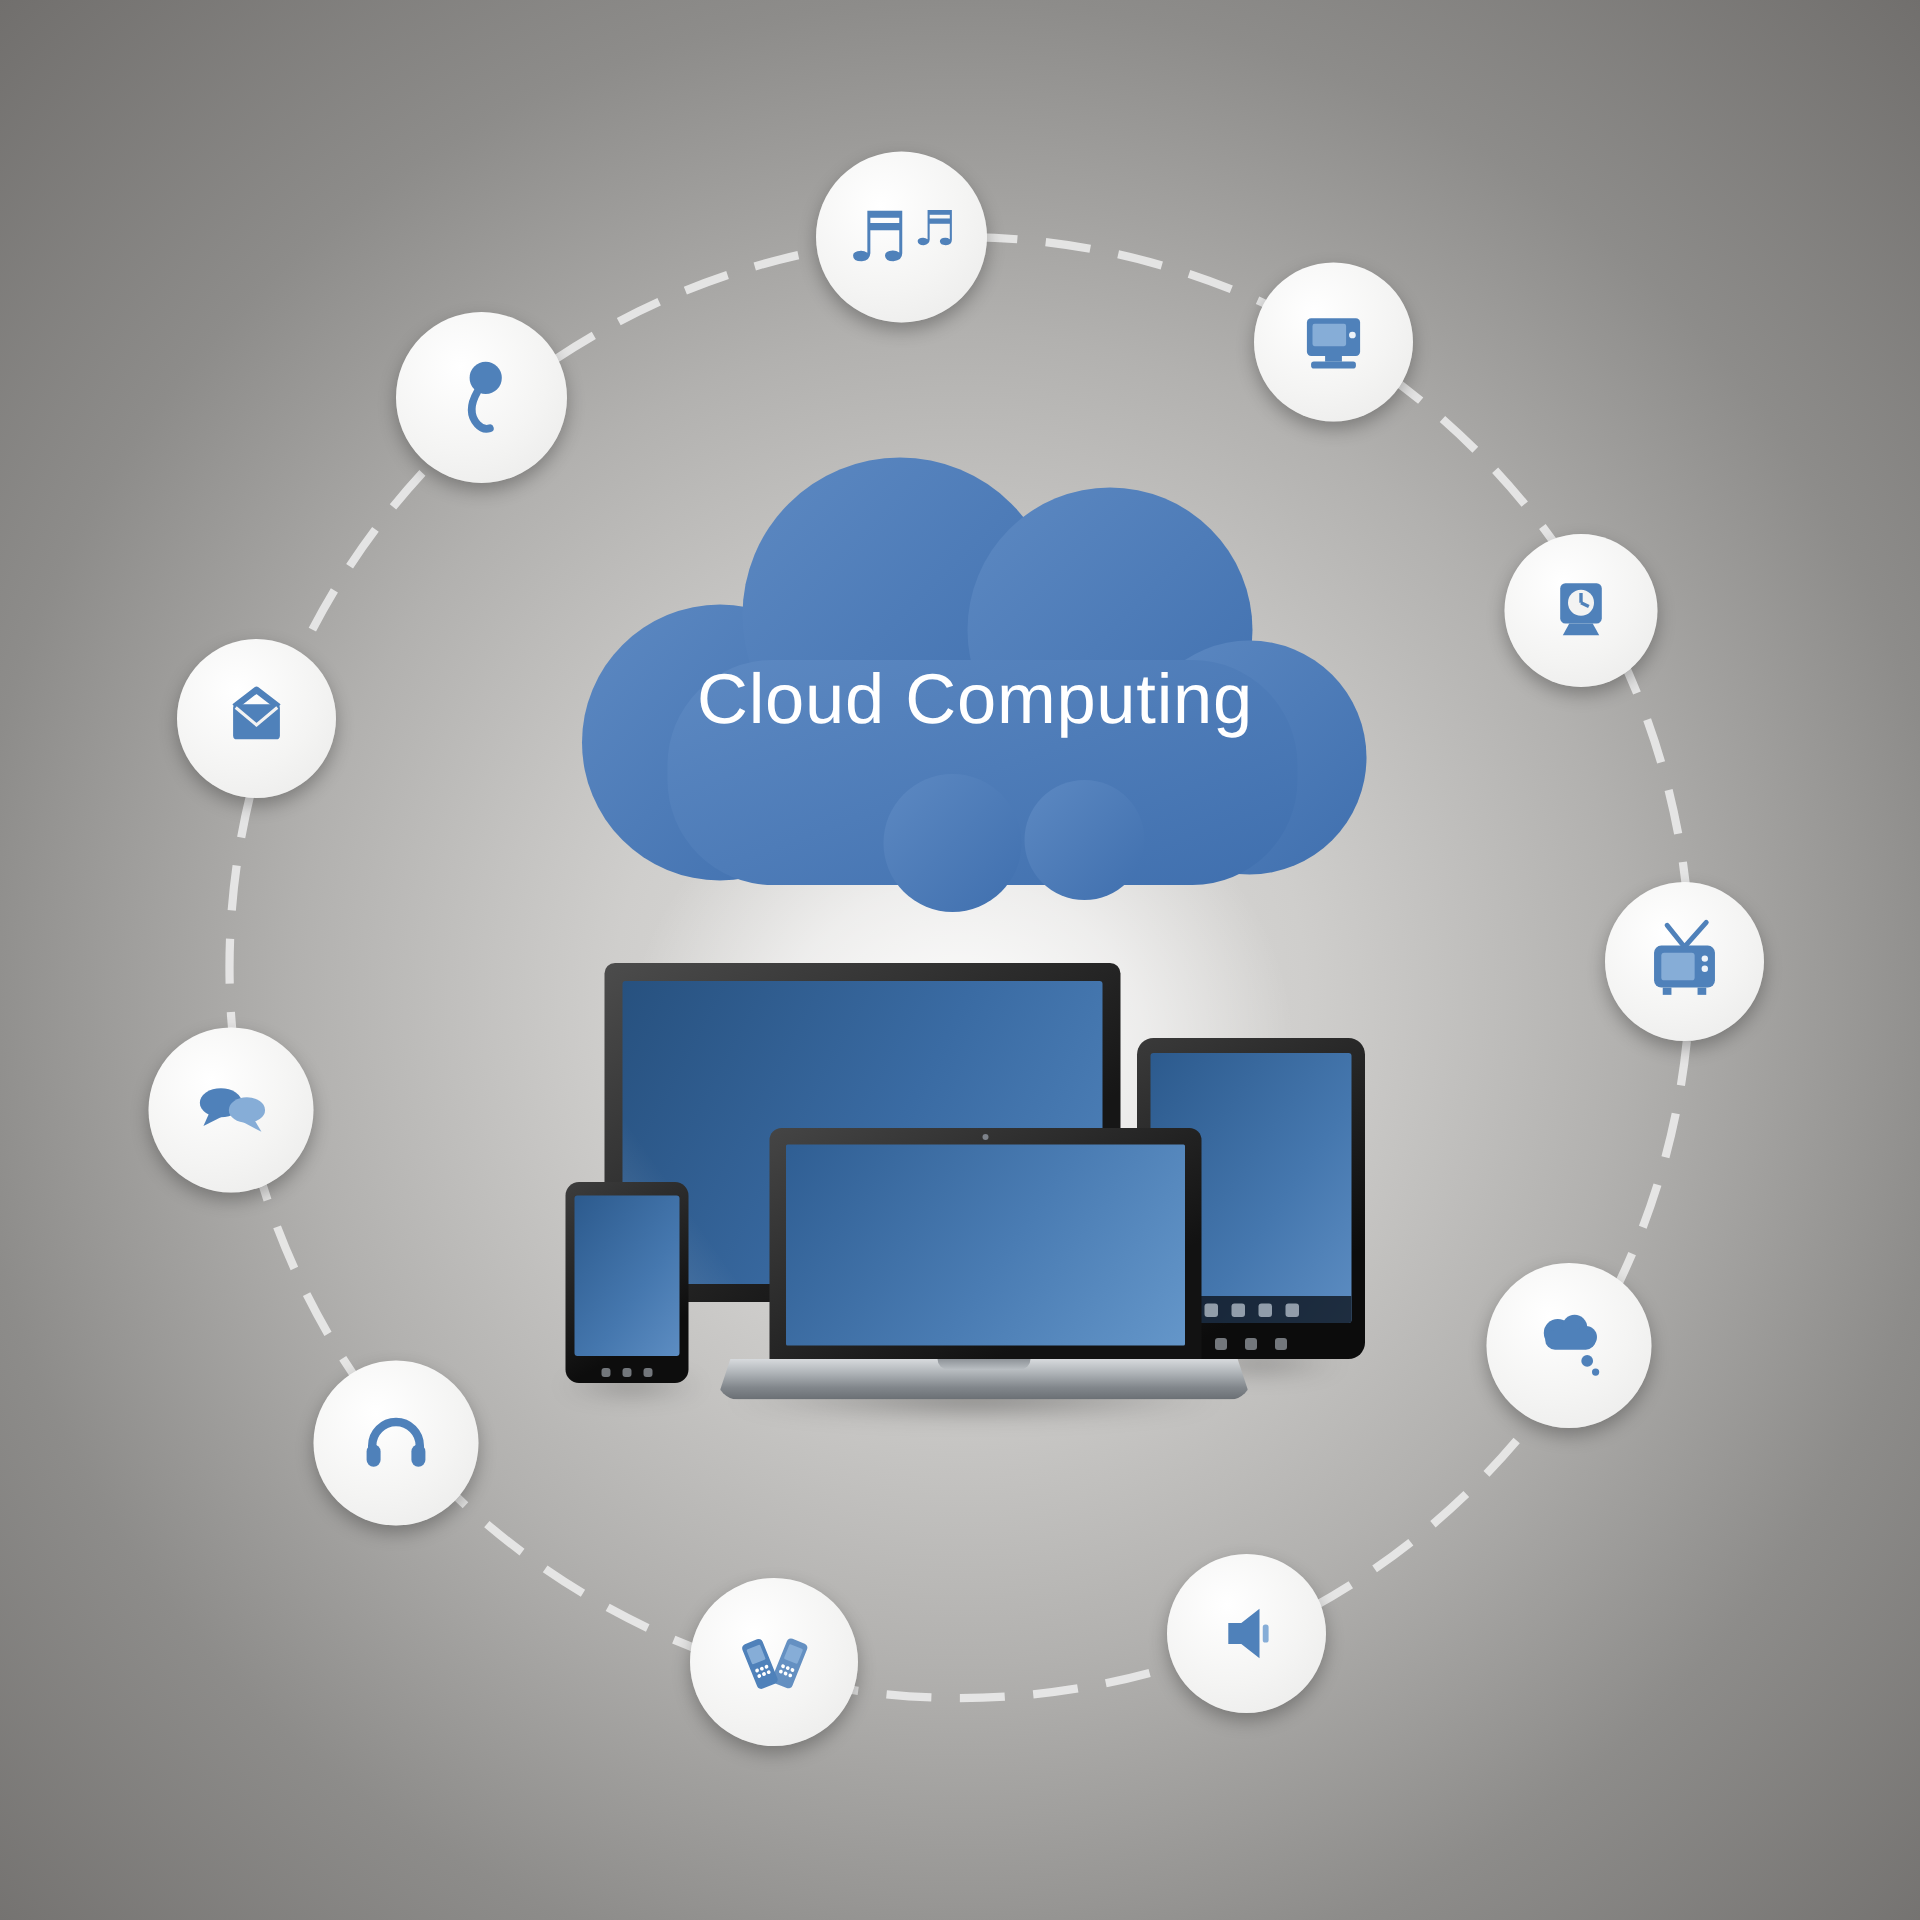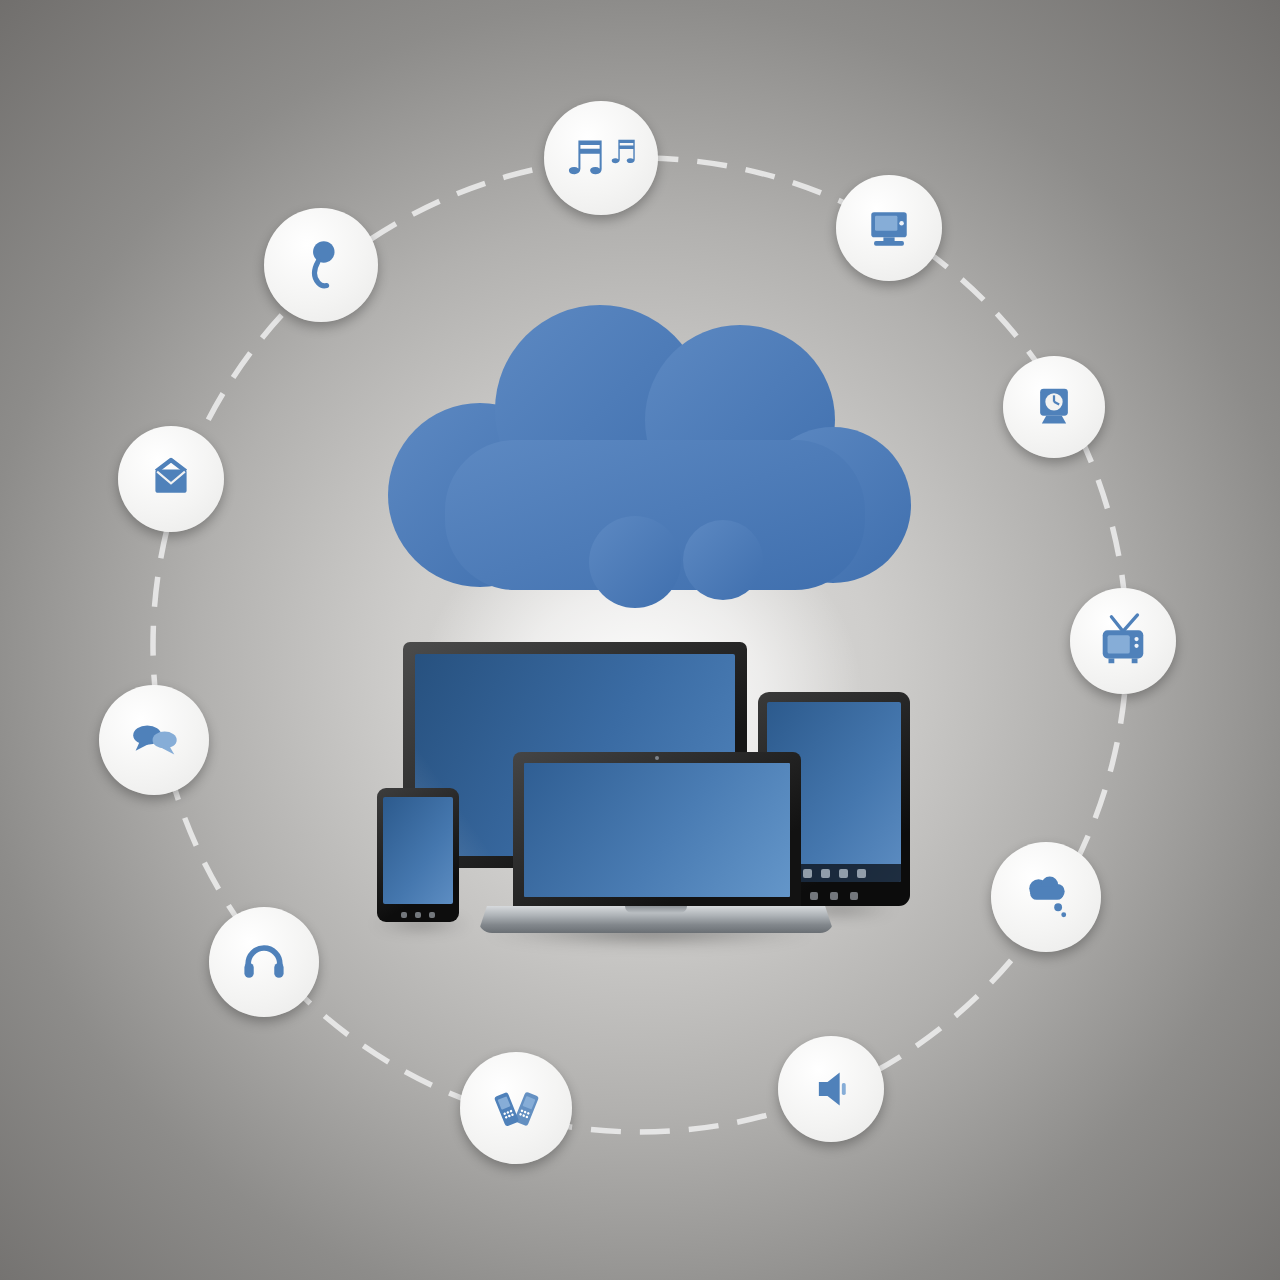--- a/index.html
+++ b/index.html
@@ -86,20 +86,21 @@
       <g fill="url(#cg)">
         <circle cx="95" cy="195" r="92"></circle>
         <circle cx="215" cy="110" r="105"></circle>
         <circle cx="355" cy="120" r="95"></circle>
         <circle cx="448" cy="205" r="78"></circle>
         <rect x="60" y="140" width="420" height="150" rx="70"></rect>
         <circle cx="250" cy="262" r="46"></circle>
         <circle cx="338" cy="260" r="40"></circle>
       </g>
     </svg>
+    <div class="cloud-title">Cloud Computing</div>
   </div>
 
   <div class="monitor">
     <div class="monitor-screen"></div>
   </div>
 
   <div class="tablet">
     <div class="tablet-screen">
       <div class="tablet-toolbar">
         <div class="tiny-key"></div>

